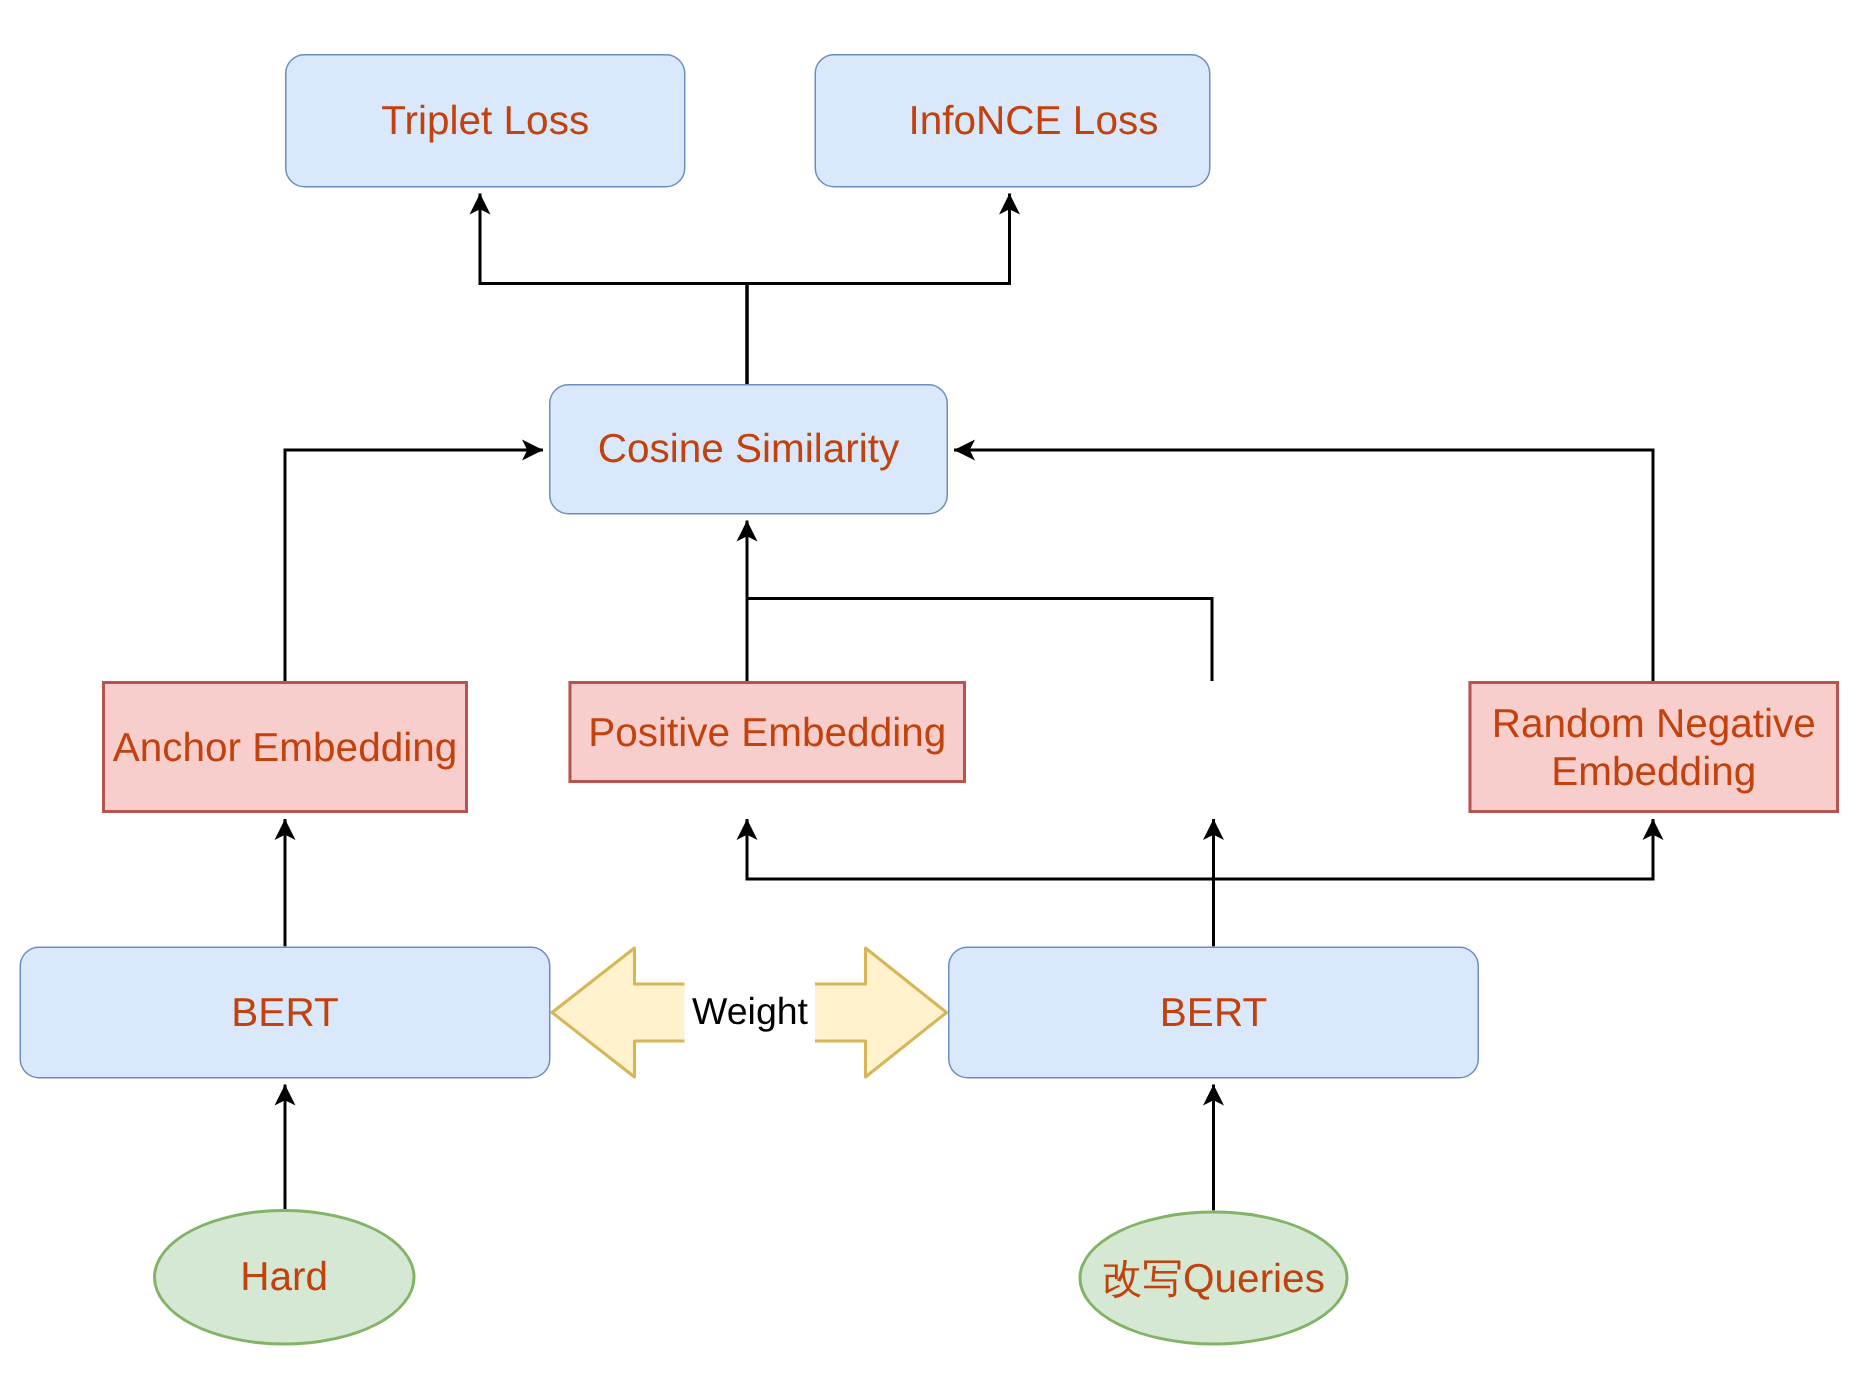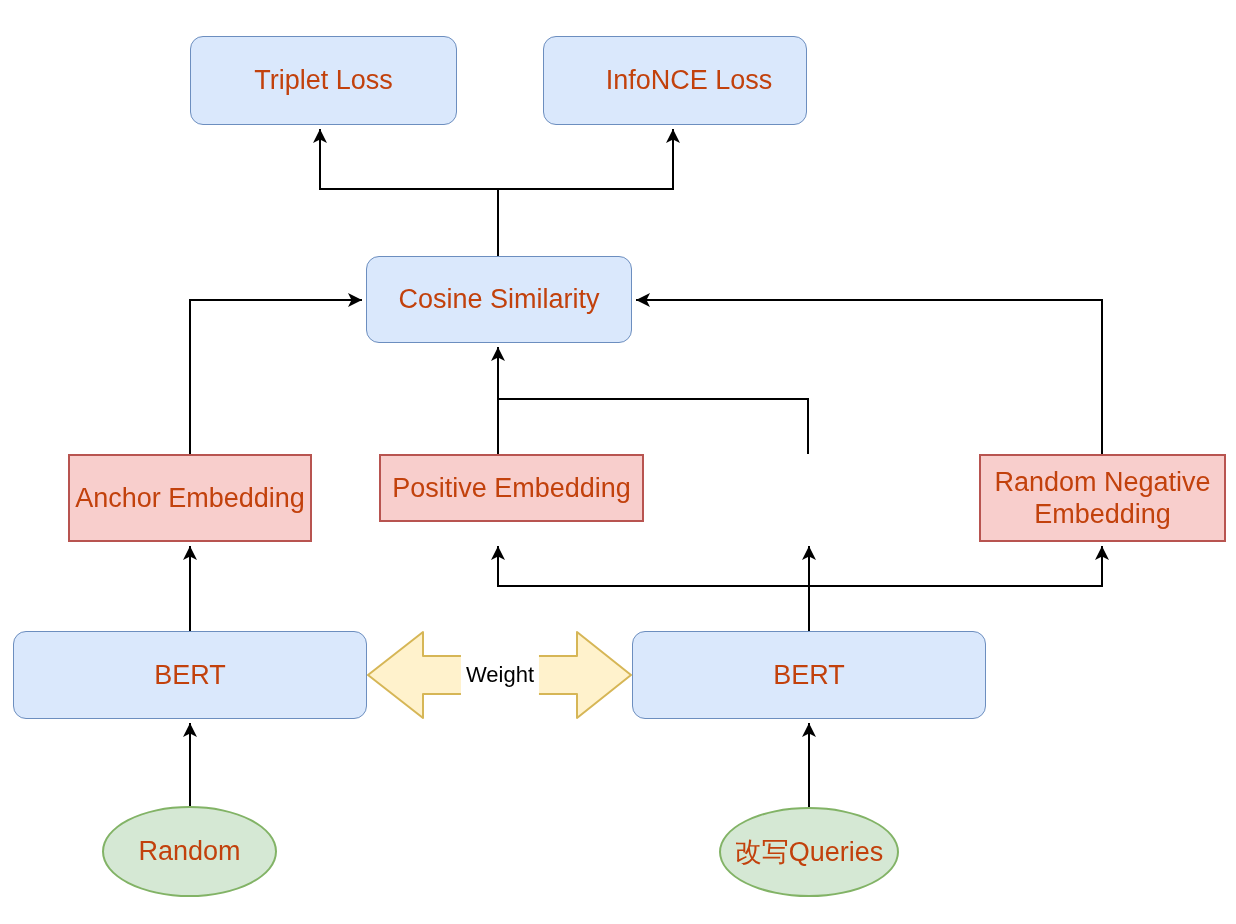--- a/index.html
+++ b/index.html
@@ -41,21 +41,21 @@
     background: #d5e8d4;
     border: 2px solid #82b366;
     border-radius: 50%;
   }
   .edge-label {
     position: absolute;
     left: 500px; top: 675px;
     transform: translate(-50%, -50%);
     background: #ffffff;
     padding: 16px 5px;
-    font-size: 22px;
+    font-size: 25px;
     color: #000000;
     white-space: nowrap;
   }
 </style>
 </head>
 <body>
 
 <div class="canvas">
 
   <svg class="edges" width="1236" height="924" viewBox="0 0 1236 924" xmlns="http://www.w3.org/2000/svg">
@@ -116,19 +116,19 @@
   <div class="node blue" style="left:13px; top:631px; width:354px; height:88px;">
     <span>BERT</span>
   </div>
   <div class="node blue" style="left:632px; top:631px; width:354px; height:88px;">
     <span>BERT</span>
   </div>
 
   <div class="edge-label">Weight</div>
 
   <div class="node green" style="left:102px; top:806px; width:175px; height:91px;">
-    <span>Random</span>
+    <span>Hard</span>
   </div>
   <div class="node green" style="left:719px; top:807px; width:180px; height:90px;text-align:right;">
     <span>改写Queries</span>
   </div>
 
 </div>
 
 </body></html>

